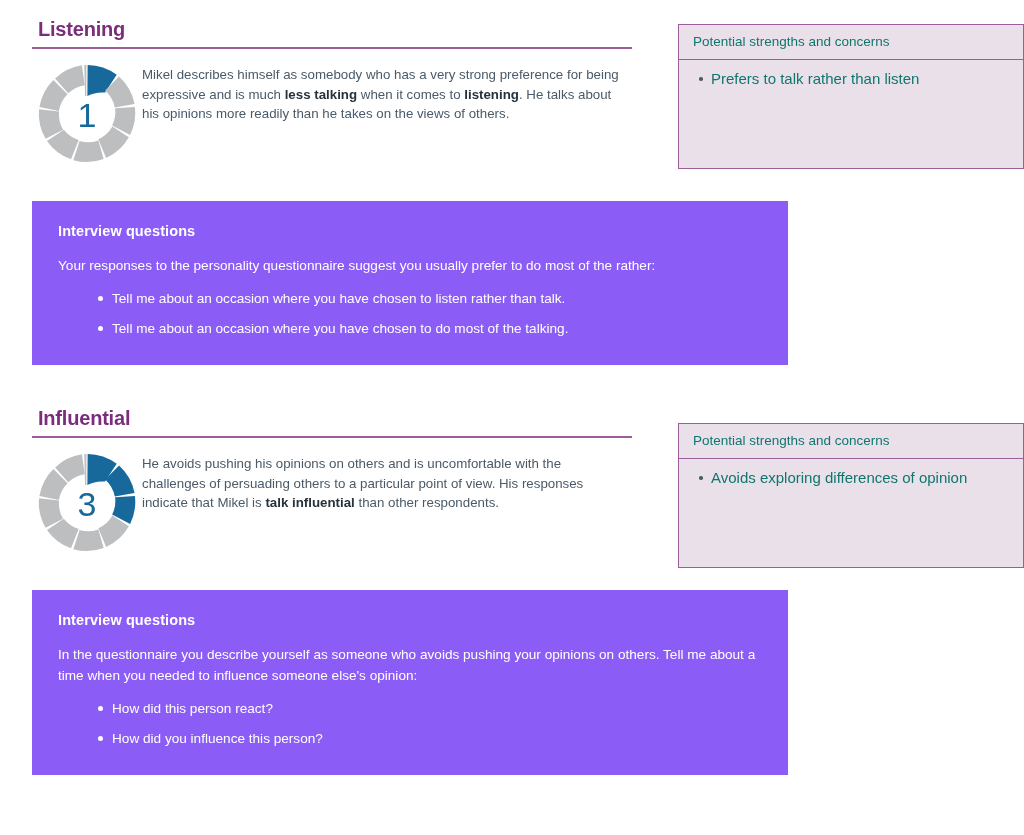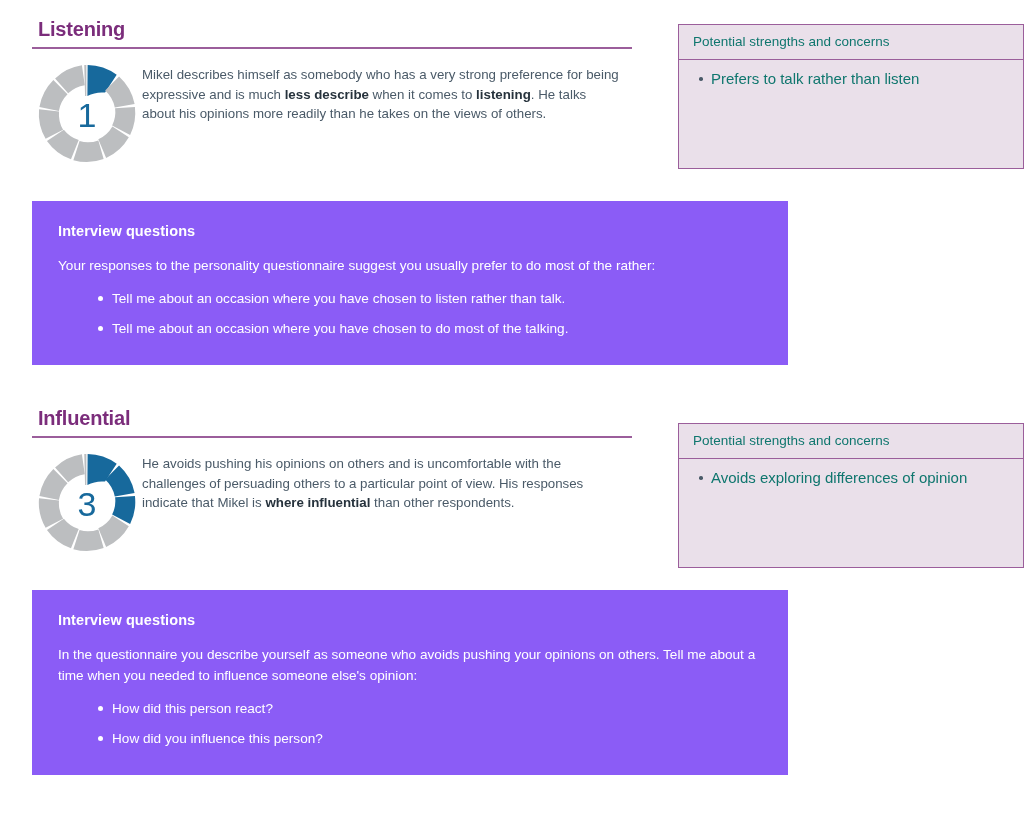--- a/index.html
+++ b/index.html
@@ -187,21 +187,21 @@
               <path d="M 35.97 96.31 A 50 50 0 0 1 11.95 77.91 L 28.84 66.65 A 31 31 0 0 0 43.73 77.07 Z" fill="#BCBEC0"></path>
               <path d="M 10.61 75.84 A 50 50 0 0 1 4.05 46.23 L 24.03 48.46 A 31 31 0 0 0 28.10 66.82 Z" fill="#BCBEC0"></path>
               <path d="M 4.42 43.88 A 50 50 0 0 1 18.38 17.00 L 32.51 31.22 A 31 31 0 0 0 23.85 47.88 Z" fill="#BCBEC0"></path>
               <path d="M 20.10 15.39 A 50 50 0 0 1 46.90 2.31 L 49.76 22.25 A 31 31 0 0 0 33.15 30.36 Z" fill="#BCBEC0"></path>
               <path d="M 49.27 2.05 A 50 50 0 0 1 51.37 2.00 L 51.37 33.00 A 31 31 0 0 0 50.07 33.03 Z" fill="#BCBEC0"></path>
             </g>
             <text class="gauge-value" x="52" y="64" text-anchor="middle">1</text>
           </svg>
         </div>
 
-        <div class="trait-text">Mikel describes himself as somebody who has a very strong preference for being expressive and is much <b>less describe</b> when it comes to <b>listening</b>. He talks about his opinions more readily than he takes on the views of others.</div>
+        <div class="trait-text">Mikel describes himself as somebody who has a very strong preference for being expressive and is much <b>less talking</b> when it comes to <b>listening</b>. He talks about his opinions more readily than he takes on the views of others.</div>
       </div>
     </div>
 
     <div class="concern-panel" style="top:24px;">
       <div class="concern-header">Potential strengths and concerns</div>
       <div class="concern-body">
         <ul class="concern-list">
             <li>Prefers to talk rather than listen</li>
           </ul>
       </div>
@@ -238,21 +238,21 @@
               <path d="M 35.97 96.31 A 50 50 0 0 1 11.95 77.91 L 28.84 66.65 A 31 31 0 0 0 43.73 77.07 Z" fill="#BCBEC0"></path>
               <path d="M 10.61 75.84 A 50 50 0 0 1 4.05 46.23 L 24.03 48.46 A 31 31 0 0 0 28.10 66.82 Z" fill="#BCBEC0"></path>
               <path d="M 4.42 43.88 A 50 50 0 0 1 18.38 17.00 L 32.51 31.22 A 31 31 0 0 0 23.85 47.88 Z" fill="#BCBEC0"></path>
               <path d="M 20.10 15.39 A 50 50 0 0 1 46.90 2.31 L 49.76 22.25 A 31 31 0 0 0 33.15 30.36 Z" fill="#BCBEC0"></path>
               <path d="M 49.27 2.05 A 50 50 0 0 1 51.37 2.00 L 51.37 33.00 A 31 31 0 0 0 50.07 33.03 Z" fill="#BCBEC0"></path>
             </g>
             <text class="gauge-value" x="52" y="64" text-anchor="middle">3</text>
           </svg>
         </div>
 
-        <div class="trait-text">He avoids pushing his opinions on others and is uncomfortable with the challenges of persuading others to a particular point of view. His responses indicate that Mikel is <b>where influential</b> than other respondents.</div>
+        <div class="trait-text">He avoids pushing his opinions on others and is uncomfortable with the challenges of persuading others to a particular point of view. His responses indicate that Mikel is <b>talk influential</b> than other respondents.</div>
       </div>
     </div>
 
     <div class="concern-panel" style="top:24px;">
       <div class="concern-header">Potential strengths and concerns</div>
       <div class="concern-body">
         <ul class="concern-list">
             <li>Avoids exploring differences of opinion</li>
           </ul>
       </div>

